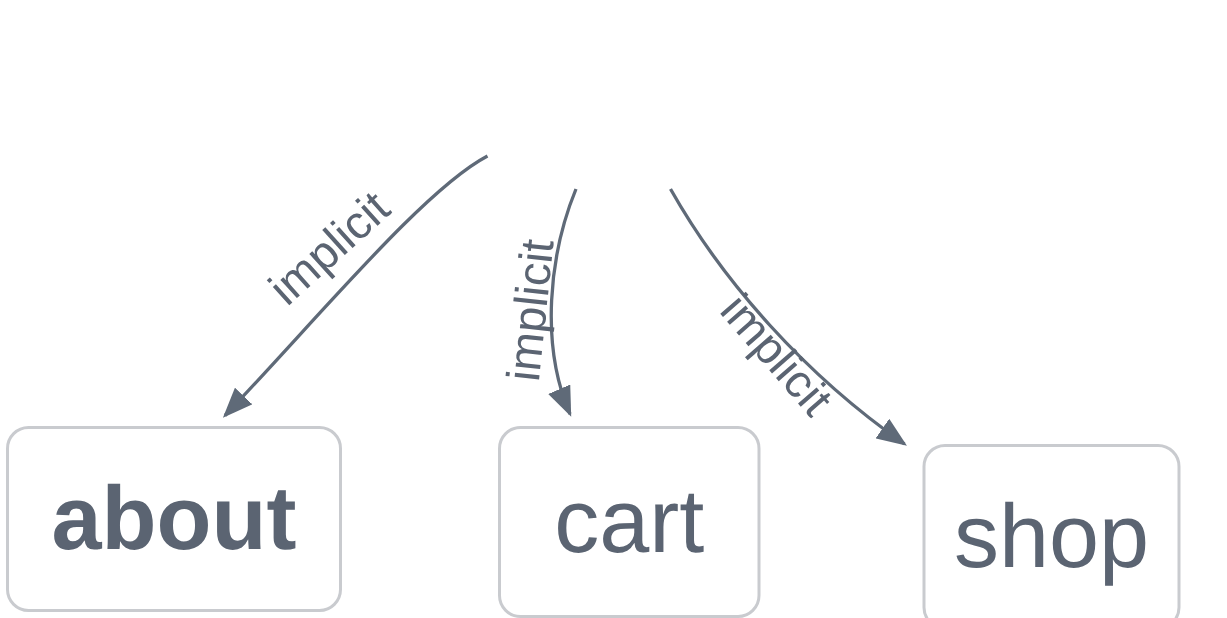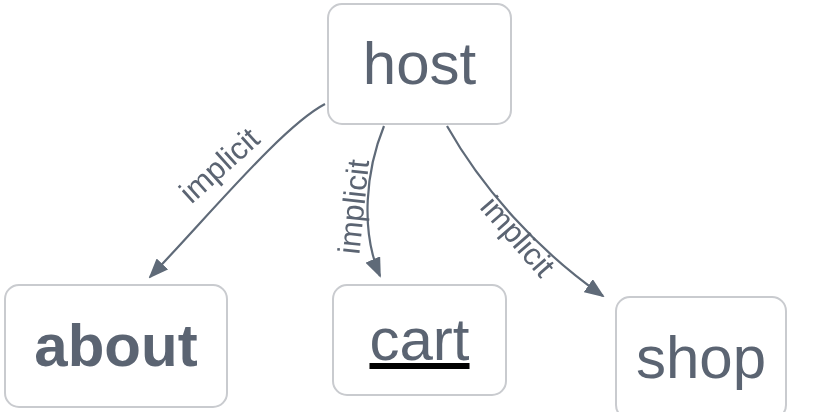--- a/index.html
+++ b/index.html
@@ -67,29 +67,26 @@
 
     <path class="edge" d="M 325,104 C 283,126 212,212 150,277" marker-end="url(#arrow)"></path>
     <path class="edge" d="M 384,126 C 366,170 360,230 380,276" marker-end="url(#arrow)"></path>
     <path class="edge" d="M 447,126 C 482,188 537,250 603,296" marker-end="url(#arrow)"></path>
 
     <text class="edge-label" transform="translate(221,167) rotate(-42)">implicit</text>
     <text class="edge-label" transform="translate(356,207) rotate(-84)">implicit</text>
     <text class="edge-label" transform="translate(516,238) rotate(49)">implicit</text>
   </svg>
 
-  <div class="node" style="left:327px; top:3px; width:185px; height:122px;">
-    <span class="node-label">host</span>
-  </div>
 
   <div class="node" style="left:4px; top:284px; width:224px; height:124px;font-weight:bold;">
     <span class="node-label">about</span>
   </div>
 
-  <div class="node" style="left:332px; top:284px; width:175px; height:112px;text-decoration:underline;">
+  <div class="node" style="left:332px; top:284px; width:175px; height:128px;">
     <span class="node-label">cart</span>
   </div>
 
   <div class="node" style="left:615px; top:296px; width:172px; height:124px;">
     <span class="node-label">shop</span>
   </div>
 
 </div>
 
 </body></html>

